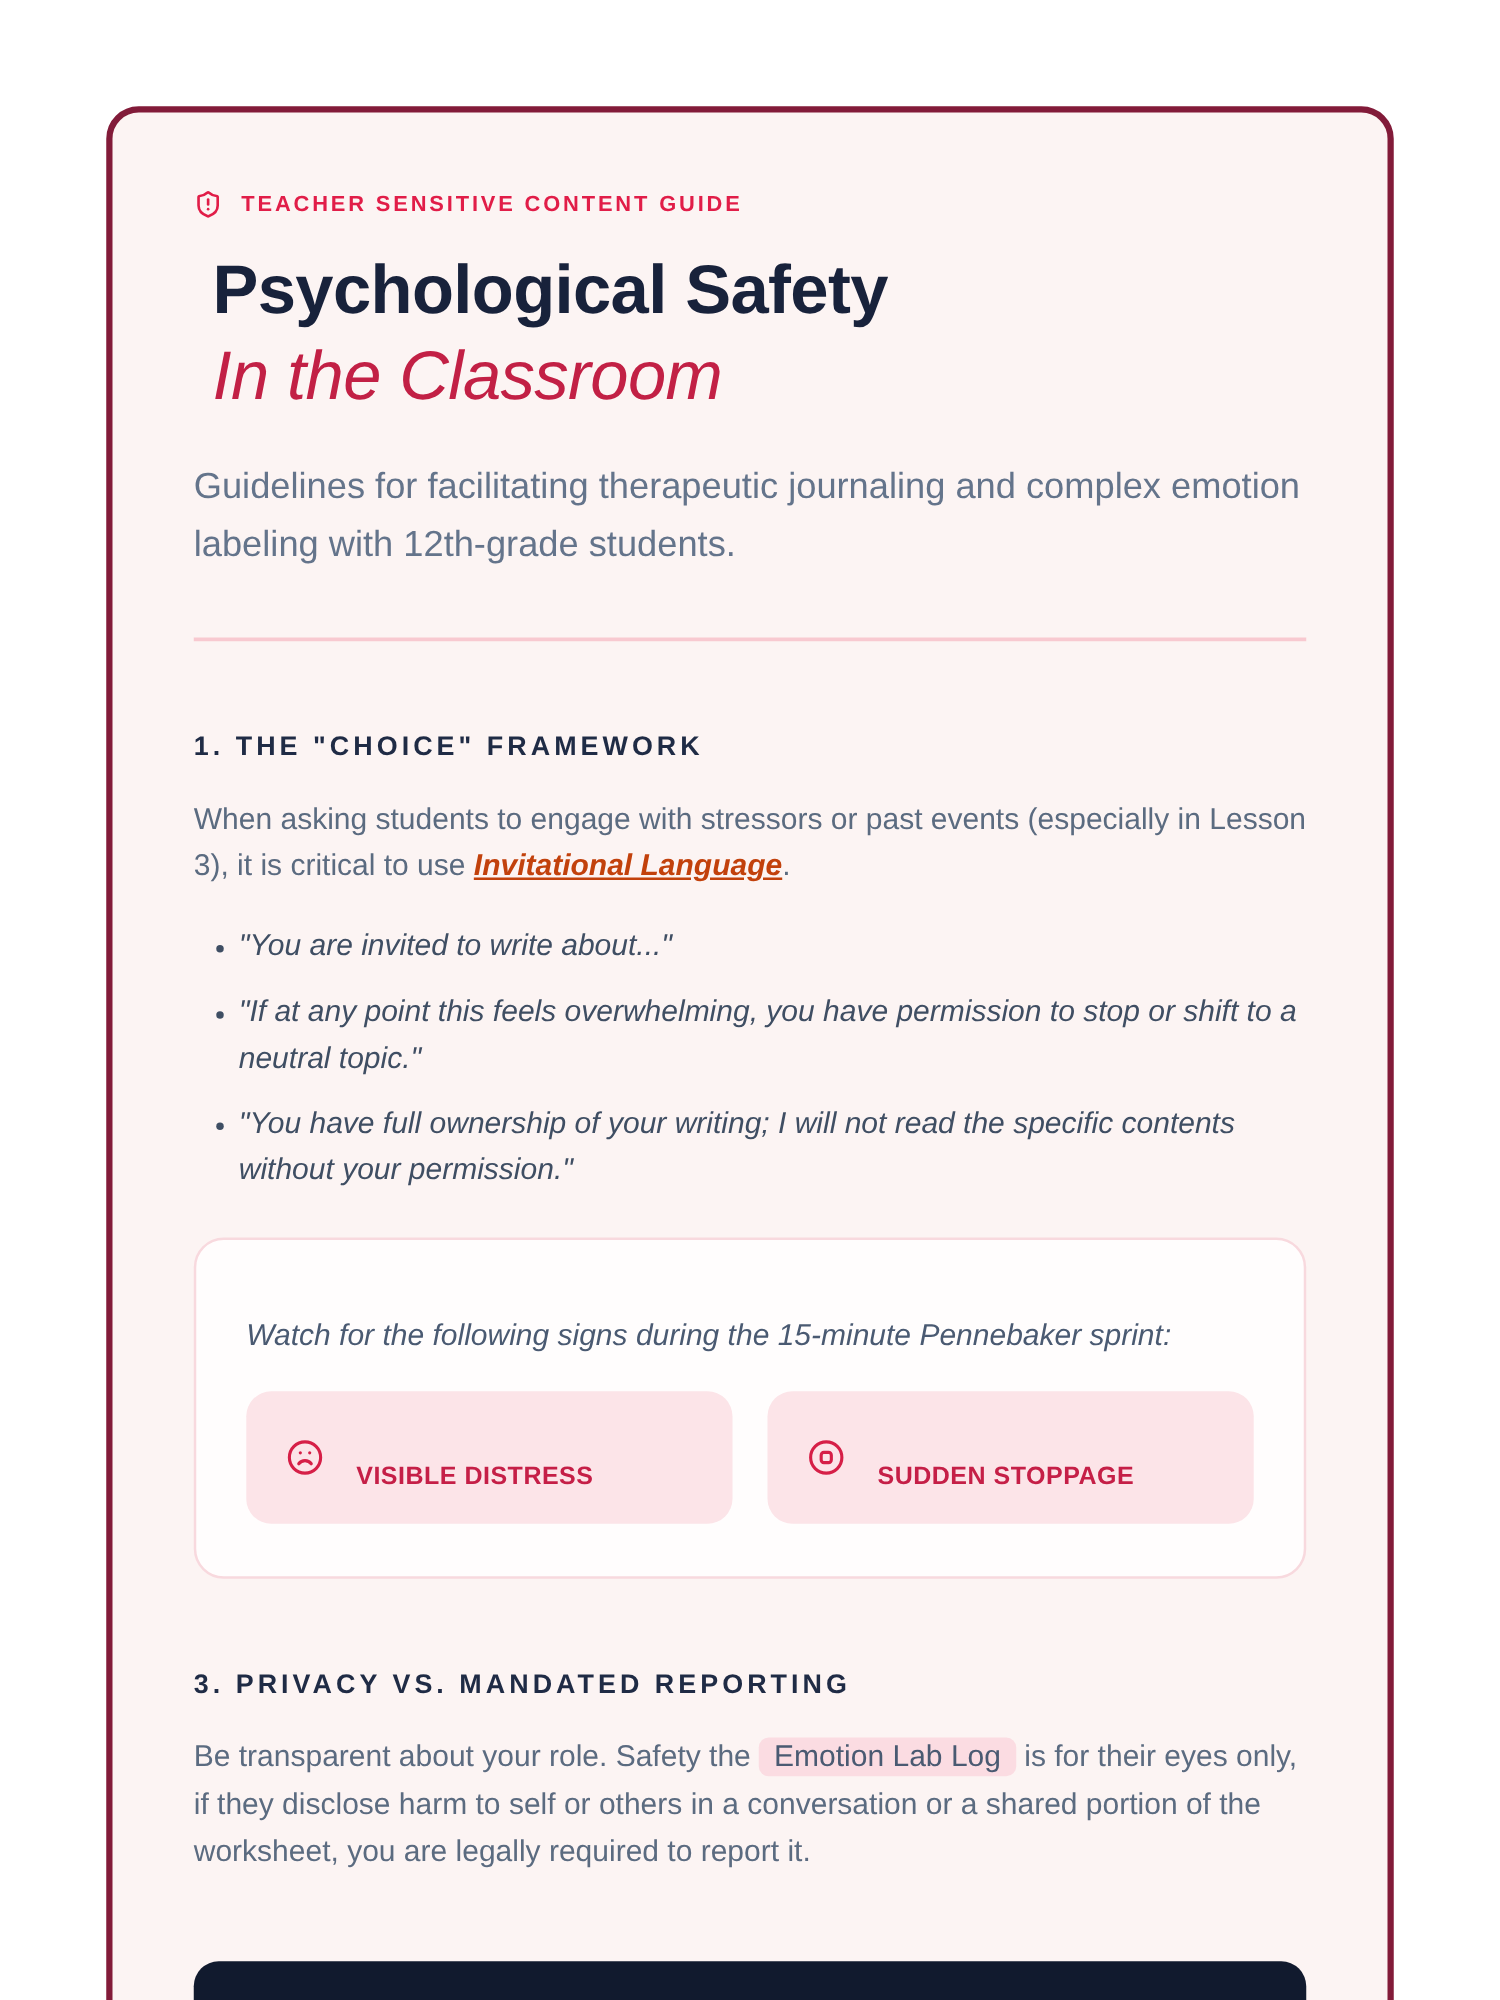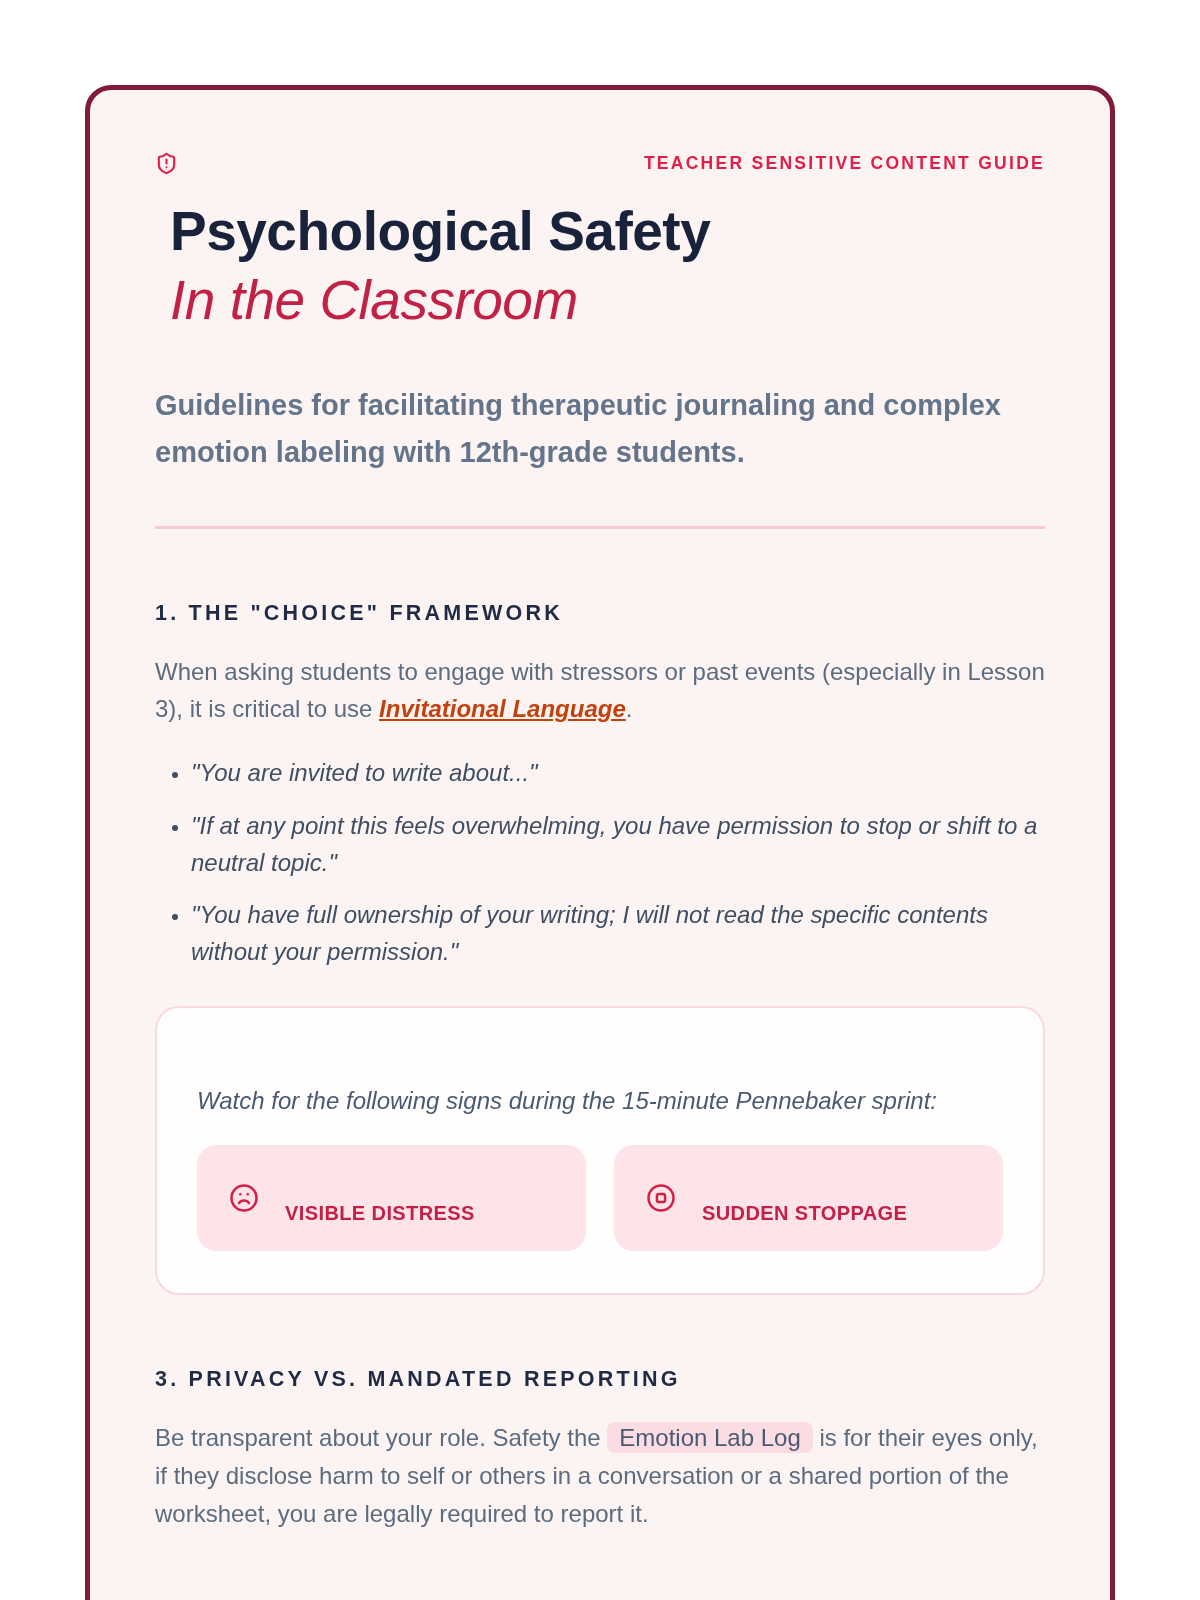--- a/index.html
+++ b/index.html
@@ -12,37 +12,37 @@
   .sheet {
     width: 1030px;
     margin: 85px auto 0;
     background: #fcf4f3;
     border: 5px solid #821b39;
     border-radius: 26px;
     padding: 62px 65px 80px;
     min-height: 1700px;
   }
   
-  .eyebrow { display: flex; align-items: center; gap: 15px; margin-bottom: 22px; justify-content: space-between; }
+  .eyebrow { display: flex; align-items: center; gap: 15px; margin-bottom: 22px; }
   .eyebrow svg { display: block; }
   .eyebrow-label {
     color: #e11d48; font-size: 17.5px; font-weight: 700;
     letter-spacing: 0.13em; text-transform: uppercase;
   }
   
   .title {
     color: #18223b; font-size: 55px; font-weight: 700;
     line-height: 1.26; letter-spacing: -0.5px; margin-left: 15px;
   }
   .title-accent {
     display: block; color: #c22045; font-style: italic; font-weight: 400;
   }
   .subtitle {
-    margin-top: 46px; max-width: 900px;
-    color: #64748b; font-size: 29px; line-height: 1.62; font-weight: 700;
+    margin-top: 30px; max-width: 900px;
+    color: #64748b; font-size: 29px; line-height: 1.62; font-weight: 400;
   }
   .divider {
     border: none; border-top: 3px solid #f8c9d0;
     margin-top: 50px;
   }
   
   .section-heading {
     margin-top: 72px;
     color: #1f2b45; font-size: 21.5px; font-weight: 700;
     letter-spacing: 0.15em; text-transform: uppercase;
@@ -64,21 +64,21 @@
   
   .panel {
     margin-top: 36px;
     background: #fffdfd;
     border: 2px solid #f8d9de;
     border-radius: 24px;
     padding: 42px 40px;
   }
   .panel .section-heading { margin-top: 0; }
   .panel-intro {
-    margin-top: 32px;
+    margin-top: 16px;
     color: #4a5a72; font-size: 24px; line-height: 1.55; font-style: italic;
   }
   .chips { display: flex; gap: 28px; margin-top: 26px; }
   .chip {
     flex: 1; display: flex; align-items: center; gap: 26px;
     background: #fce4e8; border-radius: 20px; padding: 26px 32px;
   }
   .chip svg { display: block; flex: 0 0 auto; }
   .chip-label {
     color: #c51f47; font-size: 20px; font-weight: 700; letter-spacing: 0.02em; margin-top: 31px;

